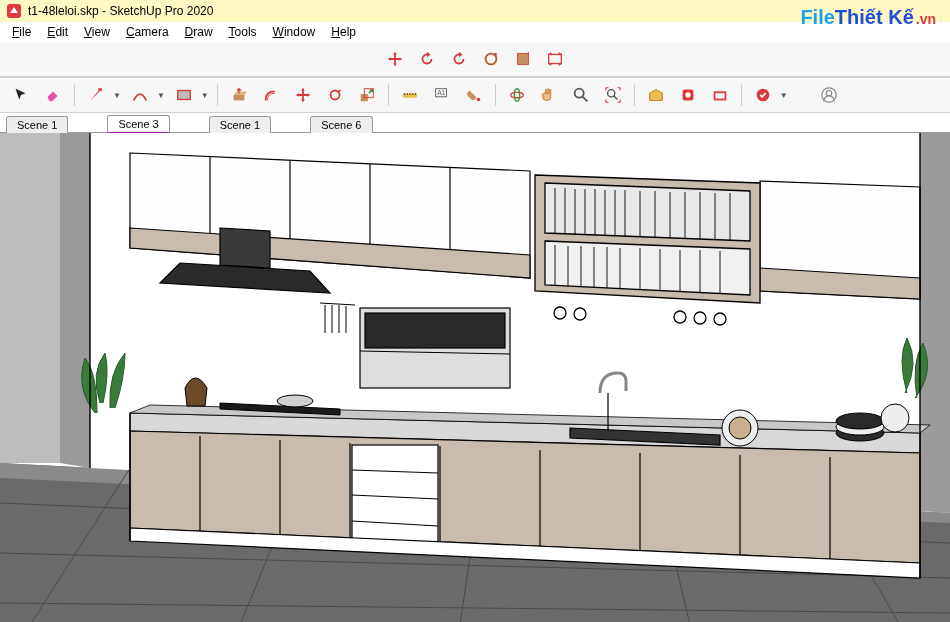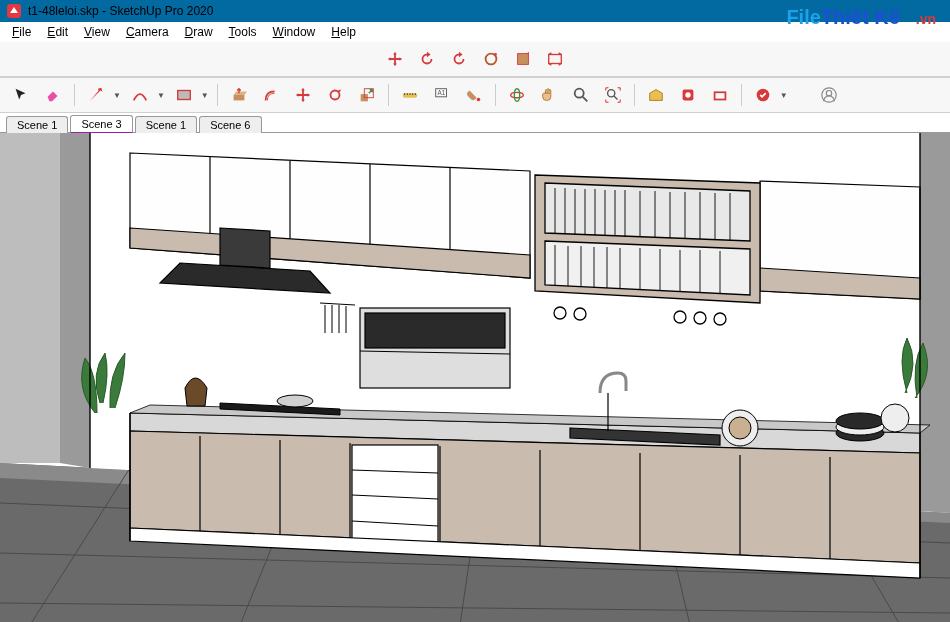--- a/index.html
+++ b/index.html
@@ -1,38 +1,38 @@
 <!DOCTYPE html>
 <html><head>
 <meta charset="utf-8">
 <style>
 * { margin: 0; padding: 0; box-sizing: border-box; font-family: "Segoe UI", Tahoma, sans-serif; }
 body { width: 950px; height: 622px; background: #fff; overflow: hidden; position: relative; }
 
-.title-bar { height: 22px; display: flex; align-items: center; padding: 2px 6px; background: #0369a1; font-size: 12px; }
+.title-bar { height: 22px; display: flex; align-items: center; padding: 2px 6px; background: #fef9c3; font-size: 12px; }
 .title-bar .app-icon { width: 16px; height: 16px; margin-right: 6px; }
 .title-bar .title-text { color: #000; }
 
 .menu-bar { height: 20px; display: flex; align-items: center; padding: 0 4px; background: #fff; font-size: 12px; }
 .menu-bar .menu-item { padding: 2px 8px; cursor: default; }
 .menu-bar .menu-item .underline { text-decoration: underline; }
 
 .watermark-logo { position: absolute; top: 6px; right: 14px; font-size: 20px; font-weight: 700; display: flex; align-items: baseline; }
 .watermark-logo .blue { color: #1aa3e8; }
 .watermark-logo .navy { color: #1d4ed8; }
-.watermark-logo .red { color: #d73a3a; font-size: 14px; margin-left: 16px; }
+.watermark-logo .red { color: #d73a3a; font-size: 14px; margin-left: 2px; }
 
 .toolbar { display: flex; align-items: center; gap: 6px; padding: 4px 8px; border-top: 1px solid #d0d0d0; border-bottom: 1px solid #d0d0d0; background: #f7f7f7; min-height: 34px; }
 .toolbar.center-bar { justify-content: center; border-top: none; }
 .tool-btn { width: 26px; height: 26px; display: flex; align-items: center; justify-content: center; cursor: pointer; border-radius: 3px; }
 .tool-sep { width: 1px; height: 22px; background: #ccc; margin: 0 2px; }
 .tool-btn svg { width: 18px; height: 18px; }
 .drop-arrow { font-size: 8px; color: #555; margin-left: -2px; }
 
-.scene-tabs { display: flex; align-items: flex-end; height: 20px; padding-left: 6px; background: #fff; border-bottom: 1px solid #999; font-size: 11px; }
+.scene-tabs { display: flex; align-items: flex-end; height: 20px; padding-left: 6px; background: #fff; border-bottom: 1px solid #999; font-size: 11px; gap: 37px; }
 .scene-tab { padding: 2px 10px; border: 1px solid #999; border-bottom: none; margin-right: 2px; background: #eee; cursor: pointer; border-radius: 3px 3px 0 0; position: relative; top: 1px; }
 .scene-tab.active { background: #fff; border-bottom: 1px solid #a21caf; }
 
 .viewport { position: relative; width: 100%; height: calc(622px - 22px - 20px - 34px - 34px - 20px); background: #fff; overflow: hidden; }
 .viewport svg { width: 100%; height: 100%; display: block; }
 
 .copyright-overlay { position: absolute; bottom: 40px; width: 100%; text-align: center; font-size: 18px; color: rgba(120,120,120,0.55); font-weight: 500; pointer-events: none; }
 </style>
 </head>
 <body>

